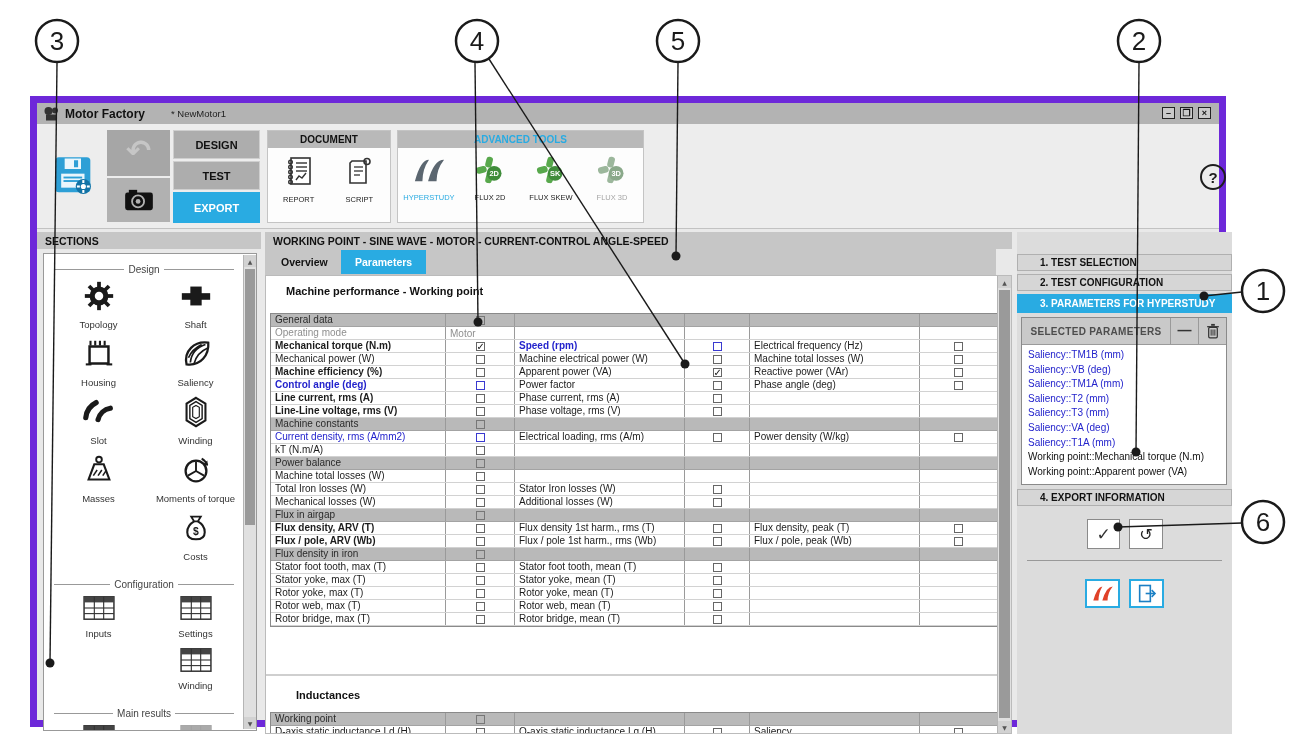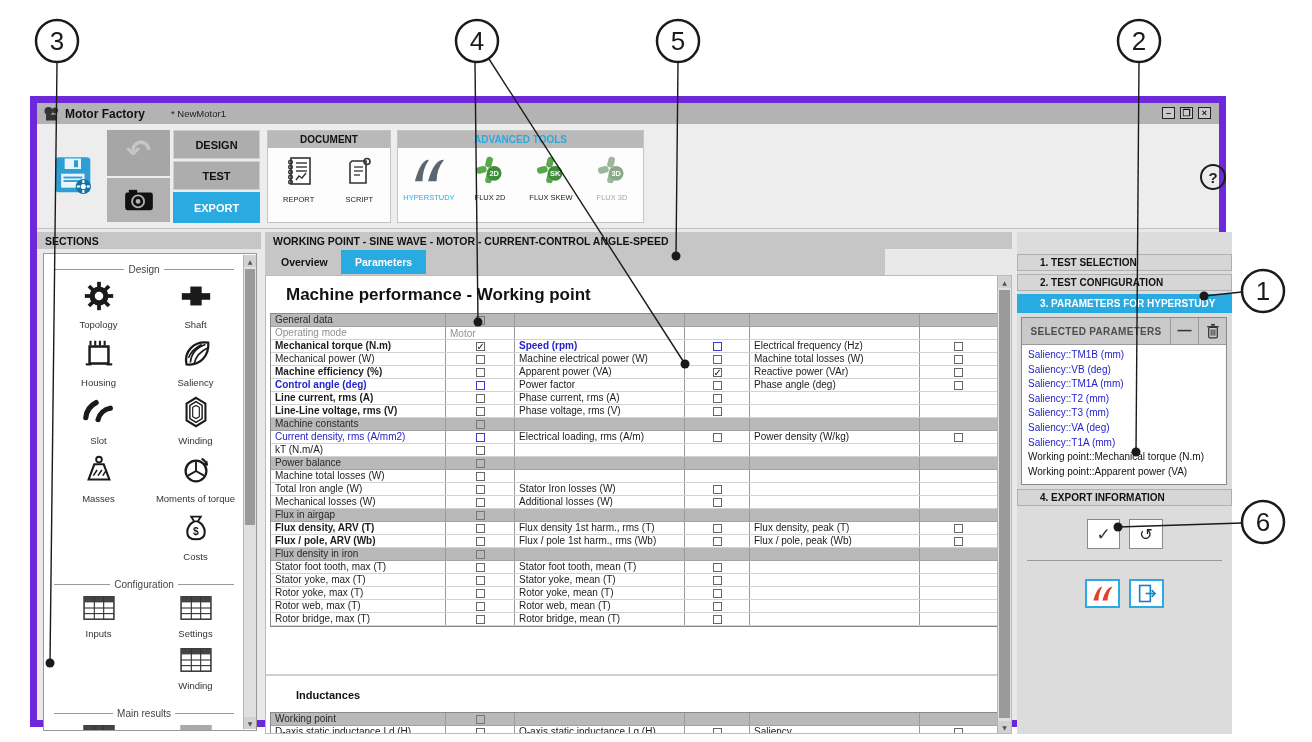--- a/index.html
+++ b/index.html
@@ -59,27 +59,27 @@
   .sgroup{display:flex;flex-wrap:wrap;justify-content:flex-end;padding-left:2px;}
   .sitem{width:97px;display:flex;flex-direction:column;align-items:center;margin-bottom:7px;}
   .sitem .slabel{font-size:9.5px;color:#333;margin-top:2px;white-space:nowrap;}
   .sitem.disabled{opacity:.45;}
   .vscroll{position:absolute;top:1px;bottom:1px;background:#e0e0e0;border-left:1px solid #b5b5b5;}
   .vscroll .sbtn{position:absolute;left:0;width:100%;height:12px;background:#d2d2d2;color:#555;
                  font-size:6px;display:flex;align-items:center;justify-content:center;}
   .vscroll .sthumb{position:absolute;left:1px;right:1px;background:#9a9a9a;}
 
   
-  #tabbar{position:absolute;left:228px;top:146px;width:620px;height:26px;background:#c6c6c6;}
+  #tabbar{position:absolute;left:228px;top:146px;width:731px;height:26px;background:#c6c6c6;}
   .tab{position:absolute;top:1px;height:24px;display:flex;align-items:center;justify-content:center;
        font-size:10.5px;font-weight:bold;color:#111;padding:0 14px;}
   .tab.active{background:#29abe2;color:#fff;}
   #content{position:absolute;left:228px;top:172px;width:747px;height:459px;background:#fff;
            border:1px solid #bbb;box-sizing:border-box;overflow:hidden;}
-  #perf-title{position:absolute;left:20px;top:9px;font-size:17px;font-weight:bold;color:#111;}
+  #perf-title{position:absolute;left:20px;top:9px;font-size:11px;font-weight:bold;color:#111;}
   .ptable{position:absolute;left:4px;width:726px;border:1px solid #8a8a8a;box-sizing:content-box;background:#fff;}
   .trow{display:flex;height:13px;border-bottom:1px solid #d2d2d2;box-sizing:border-box;background:#fff;}
   .trow.sec{background:#b9b9b9;border-bottom:1px solid #a3a3a3;}
   .lab{font-size:10px;line-height:12px;color:#1c1c1c;padding-left:4px;white-space:nowrap;
        overflow:hidden;box-sizing:border-box;}
   .lab.b{font-weight:bold;}
   .lab.blue{color:#2323cc;}
   .lab.gray{color:#8f8f8f;}
   .l1{width:174px;} .l2{width:170px;border-left:1px solid #9a9a9a;} .l3{width:170px;border-left:1px solid #9a9a9a;}
   .cbcol{box-sizing:border-box;border-left:1px solid #9a9a9a;display:flex;align-items:center;justify-content:center;}
@@ -601,21 +601,21 @@
             <span class="lab l1">Machine total losses (W)</span>
             <span class="cbcol c1">
               <span class="cb"></span>
             </span>
             <span class="lab l2"></span>
             <span class="cbcol c2"></span>
             <span class="lab l3"></span>
             <span class="cbcol c3"></span>
           </div>
           <div class="trow">
-            <span class="lab l1">Total Iron angle (W)</span>
+            <span class="lab l1">Total Iron losses (W)</span>
             <span class="cbcol c1">
               <span class="cb"></span>
             </span>
             <span class="lab l2">Stator Iron losses (W)</span>
             <span class="cbcol c2">
               <span class="cb"></span>
             </span>
             <span class="lab l3"></span>
             <span class="cbcol c3"></span>
           </div>

